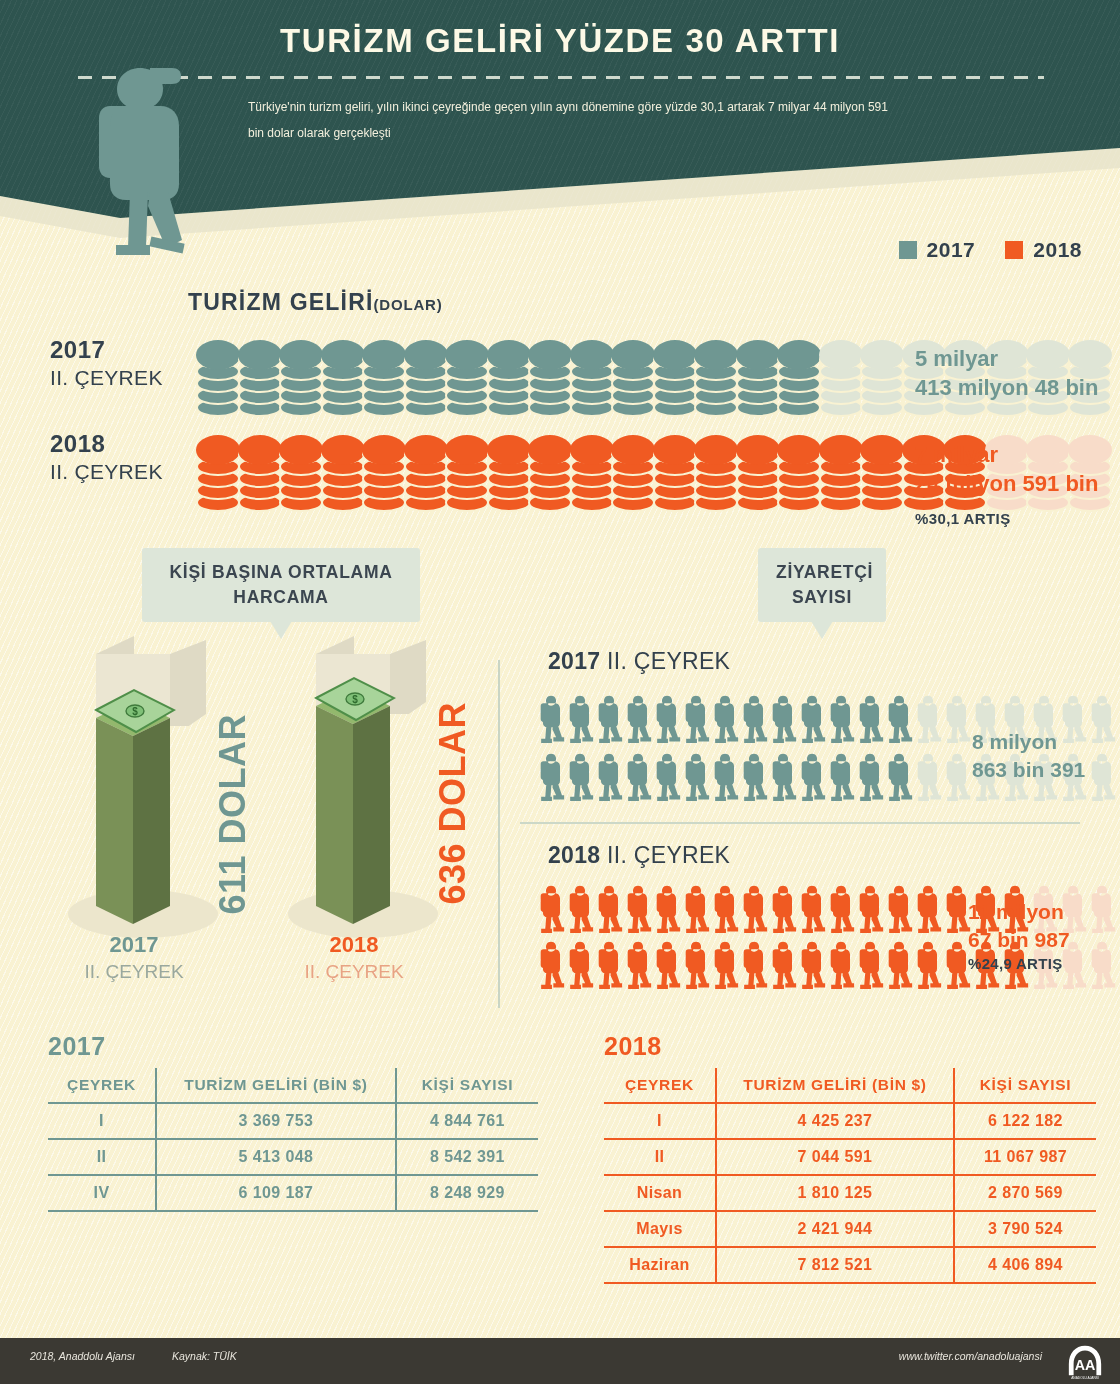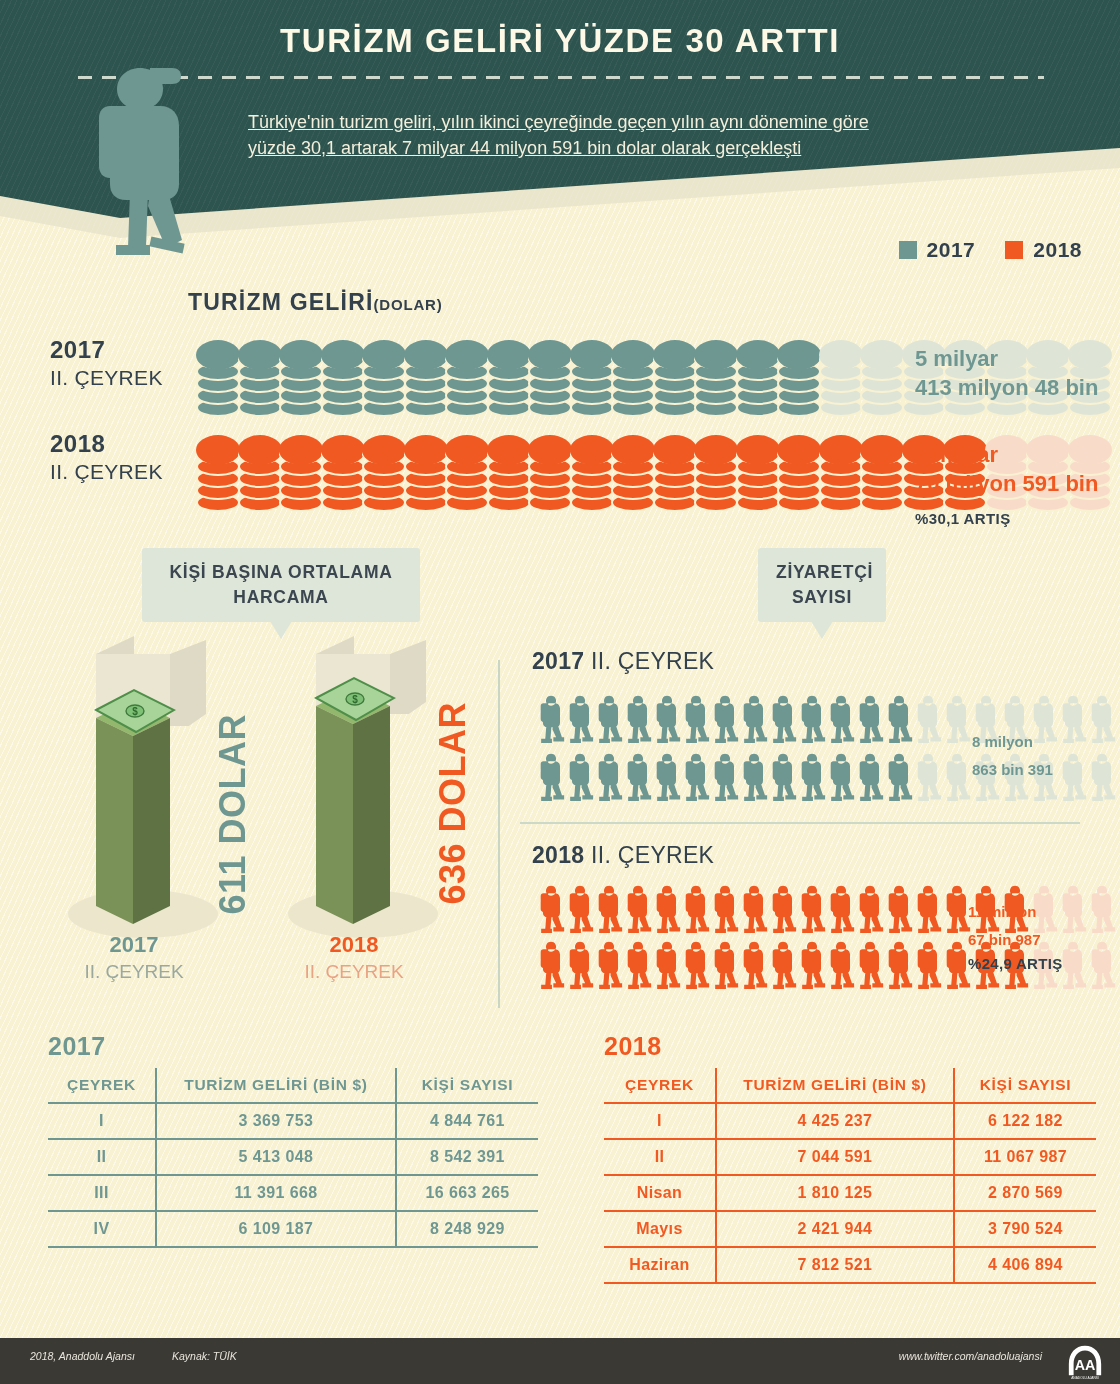--- a/index.html
+++ b/index.html
@@ -40,22 +40,22 @@
     font-size: 33px;
     font-weight: bold;
     letter-spacing: 1.6px;
     font-family: "Liberation Sans", sans-serif;
   }
   #dashline {
     position: absolute; left: 78px; top: 76px; width: 966px; height: 3px;
     background: repeating-linear-gradient(to right, #cfd9cd 0px, #cfd9cd 14px, rgba(0,0,0,0) 14px, rgba(0,0,0,0) 24px);
   }
   #subtitle {
-    position: absolute; left: 248px; top: 109px; width: 640px;
-    color: #f3f0dd; font-size: 18px; line-height: 26px; text-decoration: underline;
+    position: absolute; left: 248px; top: 94px; width: 640px;
+    color: #f3f0dd; font-size: 12px; line-height: 26px;
   }
 
   
   #tourist { position: absolute; left: 88px; top: 62px; width: 130px; height: 195px; }
 
   
   #legend { position: absolute; right: 38px; top: 238px; display: flex; align-items: center; gap: 14px; }
   .lg-item { display: flex; align-items: center; gap: 10px; }
   .lg-swatch { width: 18px; height: 18px; display: inline-block; }
   .lg-label { color: #33414d; font-size: 21px; font-weight: bold; letter-spacing: .5px; }
@@ -104,25 +104,25 @@
   .bar-val {
     position: absolute; writing-mode: vertical-rl; transform: rotate(180deg);
     font-size: 36px; font-weight: bold; letter-spacing: .5px;
   }
   .bar-cap { position: absolute; text-align: center; width: 160px; }
   .bar-cap .y { font-size: 22px; font-weight: bold; }
   .bar-cap .q { font-size: 19px; margin-top: 3px; }
 
   
   #vis-divider { position: absolute; left: 498px; top: 660px; width: 2px; height: 348px; background: #c9d5c5; }
-  .vis-head { position: absolute; color: #33414d; font-size: 23px; letter-spacing: .3px; }
+  .vis-head { position: absolute; color: #33414d; font-size: 23px; letter-spacing: .3px; margin-left: 16px; }
   .vis-head b { font-weight: bold; }
   .peoplerow { position: absolute; display: flex; }
   .person { width: 30px; height: 56px; margin-right: -1px; }
-  .vis-val { position: absolute; font-weight: bold; line-height: 28px; font-size: 15px; }
+  .vis-val { position: absolute; font-weight: bold; line-height: 28px; font-size: 21px; }
   .vis-artis { position: absolute; font-size: 15px; font-weight: bold; color: #33414d; letter-spacing: .3px; }
   .vis-sep { position: absolute; left: 520px; width: 560px; height: 2px; background: #ccd8c8; }
 
   
   .tbl-wrap { position: absolute; }
   .tbl-year { font-size: 25px; font-weight: bold; letter-spacing: .5px; margin-bottom: 7px; }
   table { border-collapse: collapse; }
   table th, table td {
     font-size: 16px; font-weight: bold; text-align: center;
     padding: 8px 6px; letter-spacing: .4px;
@@ -541,21 +541,21 @@
         <div class="coin sh" style="background: rgb(248, 220, 201); top: 58px;"></div>
         <div class="coin sh" style="background: rgb(248, 220, 201); top: 46px;"></div>
         <div class="coin sh" style="background: rgb(248, 220, 201); top: 34px;"></div>
         <div class="coin sh" style="background: rgb(248, 220, 201); top: 22px;"></div>
         <div class="coin sh" style="background: rgb(248, 220, 201); top: 10px;"></div>
         <div class="coin" style="background: rgb(248, 220, 201); top: 0px; height: 30px; border-radius: 50%;"></div>
       </div>
     </div>
   <div class="val-label" style="left:915px; top:440px; color:#f05a22;">
     <div class="l1">7 milyar</div>
-    <div class="l2">70 milyon 591 bin</div>
+    <div class="l2">24 milyon 591 bin</div>
   </div>
   <div class="artis" style="left:915px; top:510px;">%30,1 ARTIŞ</div>
 
   <div class="bubble" style="left:142px; top:548px; width:278px;">
     <div>KİŞİ BAŞINA ORTALAMA</div>
     <div>HARCAMA</div>
     <div class="tail"></div>
   </div>
 
   <div class="bar3d" style="left:62px; top:640px; width:220px; height:330px;">
@@ -900,25 +900,20 @@
         <tbody>
           <tr>
             <td style="color: rgb(111, 151, 146); width: 108px; border-bottom: 2px solid rgb(111, 151, 146);">I</td>
             <td style="color: rgb(111, 151, 146); width: 240px; border-left: 2px solid rgb(111, 151, 146); border-bottom: 2px solid rgb(111, 151, 146);">3 369 753</td>
             <td style="color: rgb(111, 151, 146); width: 142px; border-left: 2px solid rgb(111, 151, 146); border-bottom: 2px solid rgb(111, 151, 146);">4 844 761</td>
           </tr>
           <tr>
             <td style="color: rgb(111, 151, 146); width: 108px; border-bottom: 2px solid rgb(111, 151, 146);">II</td>
             <td style="color: rgb(111, 151, 146); width: 240px; border-left: 2px solid rgb(111, 151, 146); border-bottom: 2px solid rgb(111, 151, 146);">5 413 048</td>
             <td style="color: rgb(111, 151, 146); width: 142px; border-left: 2px solid rgb(111, 151, 146); border-bottom: 2px solid rgb(111, 151, 146);">8 542 391</td>
-          </tr>
-          <tr>
-            <td style="color: rgb(111, 151, 146); width: 108px; border-bottom: 2px solid rgb(111, 151, 146);">III</td>
-            <td style="color: rgb(111, 151, 146); width: 240px; border-left: 2px solid rgb(111, 151, 146); border-bottom: 2px solid rgb(111, 151, 146);">11 391 668</td>
-            <td style="color: rgb(111, 151, 146); width: 142px; border-left: 2px solid rgb(111, 151, 146); border-bottom: 2px solid rgb(111, 151, 146);">16 663 265</td>
           </tr>
           <tr>
             <td style="color: rgb(111, 151, 146); width: 108px; border-bottom: 2px solid rgb(111, 151, 146);">IV</td>
             <td style="color: rgb(111, 151, 146); width: 240px; border-left: 2px solid rgb(111, 151, 146); border-bottom: 2px solid rgb(111, 151, 146);">6 109 187</td>
             <td style="color: rgb(111, 151, 146); width: 142px; border-left: 2px solid rgb(111, 151, 146); border-bottom: 2px solid rgb(111, 151, 146);">8 248 929</td>
           </tr>
         </tbody>
       </table>
   </div>
 

